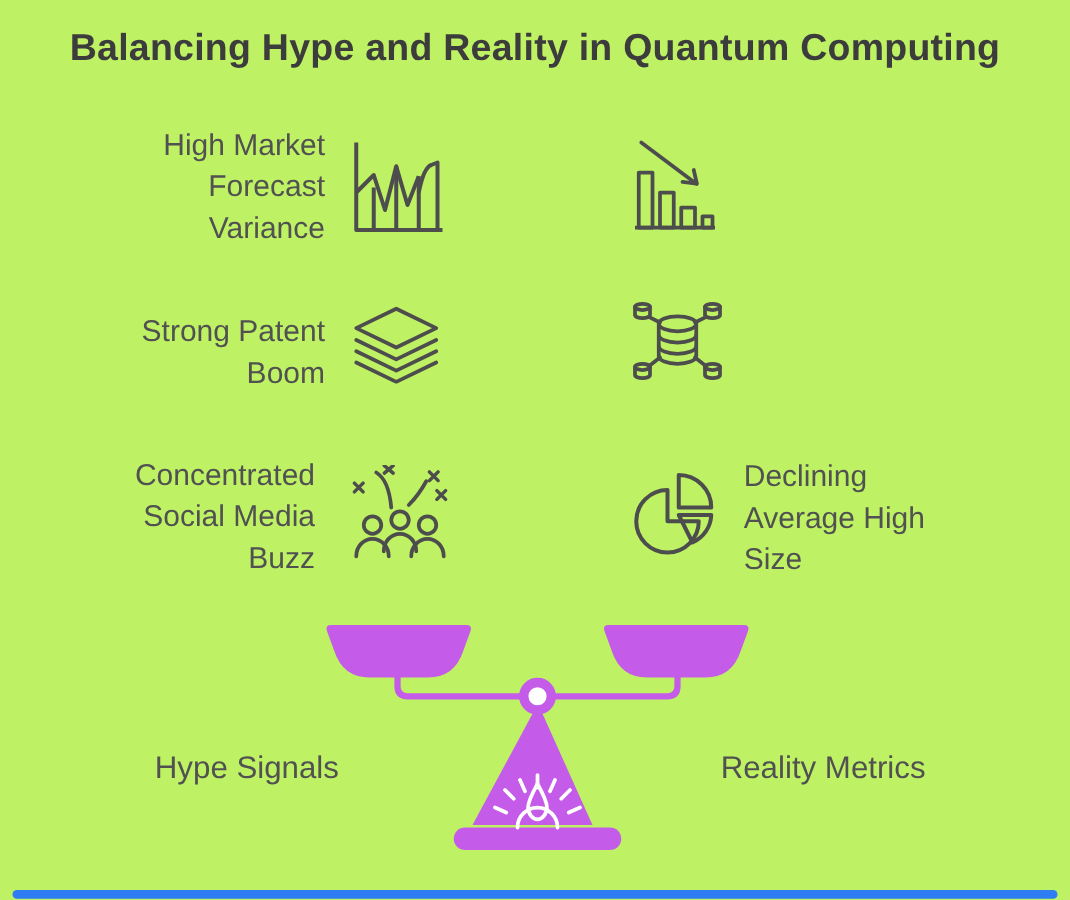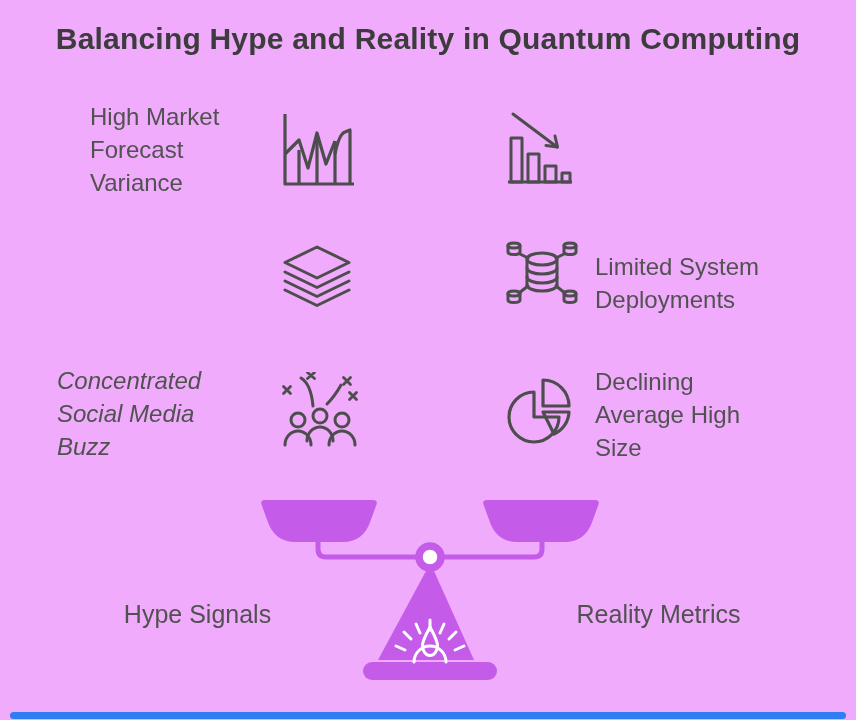--- a/index.html
+++ b/index.html
@@ -1,21 +1,21 @@
 <!DOCTYPE html>
 <html><head>
 <meta charset="utf-8">
 <style>
   html,body{margin:0;padding:0;background:#fff;}
-  .canvas{position:relative;width:856px;height:720px;background:#f0abfc;overflow:hidden;
+  .canvas{position:relative;width:856px;height:720px;background:#bef264;overflow:hidden;
           font-family:"Liberation Sans", sans-serif;}
   .title{position:absolute;top:22px;left:0;width:856px;margin:0;text-align:center;
          font-size:30px;font-weight:bold;color:#3c3c3c;letter-spacing:.2px;}
   .itxt{position:absolute;font-size:24px;line-height:33px;color:#515151;}
-  .ta-r{text-align:left;}
+  .ta-r{text-align:right;}
   .icon{position:absolute;stroke:#4d4d4d;fill:none;}
   .lbl{position:absolute;font-size:25px;color:#515151;text-align:center;width:205px;}
   .footer-bar{position:absolute;left:10px;right:10px;bottom:1px;height:7px;
               background:#2e7df2;border-radius:3.5px;}
   .scale{position:absolute;left:240px;top:490px;}
   .purple{fill:#c45ce9;}
   .purple-stroke{stroke:#c45ce9;fill:none;}
 </style>
 </head>
 <body>
@@ -35,20 +35,21 @@
   <svg class="icon" style="left:507px;top:109px;" width="66" height="76" viewBox="0 0 66 76" stroke-width="3" stroke-linejoin="round">
     <path d="M1,73 H65"></path>
     <rect x="4" y="29" width="11" height="44"></rect>
     <rect x="21" y="45" width="11" height="28"></rect>
     <rect x="38" y="57" width="11" height="16"></rect>
     <rect x="55" y="64" width="8" height="9"></rect>
     <path d="M6,5 L50,38" stroke-linecap="round"></path>
     <path d="M39,36.5 L50.5,38 L48,27" stroke-linecap="round"></path>
   </svg>
 
+  <div class="itxt ta-r" style="right:596px;top:249px;width:175px;">Strong Patent Boom</div>
   <svg class="icon" style="left:282px;top:245px;" width="70" height="62" viewBox="0 0 70 62" stroke-width="3" stroke-linejoin="round" stroke-linecap="round">
     <path d="M35,2 L67,17.5 L35,33 L3,17.5 Z"></path>
     <path d="M3,27 L35,42.5 L67,27"></path>
     <path d="M3,36 L35,51.5 L67,36"></path>
     <path d="M3,45 L35,60.5 L67,45"></path>
   </svg>
 
   <svg class="icon" style="left:505px;top:240px;" width="74" height="70" viewBox="0 0 74 70" stroke-width="3" stroke-linecap="round">
     <ellipse cx="37" cy="19" rx="15" ry="6"></ellipse>
     <path d="M22,19 V45 M52,19 V45"></path>
@@ -57,23 +58,22 @@
     <ellipse cx="9" cy="5.5" rx="6" ry="2.5"></ellipse>
     <path d="M3,5.5 V12 M15,5.5 V12 M3,12 a6,2.5 0 0 0 12,0"></path>
     <ellipse cx="65" cy="5.5" rx="6" ry="2.5"></ellipse>
     <path d="M59,5.5 V12 M71,5.5 V12 M59,12 a6,2.5 0 0 0 12,0"></path>
     <ellipse cx="9" cy="53.5" rx="6" ry="2.5"></ellipse>
     <path d="M3,53.5 V60 M15,53.5 V60 M3,60 a6,2.5 0 0 0 12,0"></path>
     <ellipse cx="65" cy="53.5" rx="6" ry="2.5"></ellipse>
     <path d="M59,53.5 V60 M71,53.5 V60 M59,60 a6,2.5 0 0 0 12,0"></path>
     <path d="M14,13.5 L23,18 M60,13.5 L51,18 M14,53 L23,46 M60,53 L51,46"></path>
   </svg>
-  <div class="itxt" style="left:595px;top:250px;width:200px;">Limited System Deployments</div>
 
-  <div class="itxt ta-r" style="right:624px;top:364px;width:175px;font-style:italic;">Concentrated Social Media Buzz</div>
+  <div class="itxt ta-r" style="right:604px;top:364px;width:175px;">Concentrated Social Media Buzz</div>
   <svg class="icon" style="left:281px;top:372px;" width="78" height="76" viewBox="0 0 78 76" stroke-width="3" stroke-linecap="round">
     <circle cx="17" cy="48" r="7"></circle>
     <circle cx="39" cy="44" r="7"></circle>
     <circle cx="61" cy="48" r="7"></circle>
     <path d="M4,73 a13,14 0 0 1 26,0"></path>
     <path d="M26,69 a13,14 0 0 1 26,0"></path>
     <path d="M48,73 a13,14 0 0 1 26,0"></path>
     <path d="M32,34 Q30,12 20,6" fill="none"></path>
     <path d="M46,32 Q54,24 60,13" fill="none"></path>
     <path d="M2.5,14.5 L9.5,21.5 M2.5,21.5 L9.5,14.5" stroke-width="2.8"></path>

